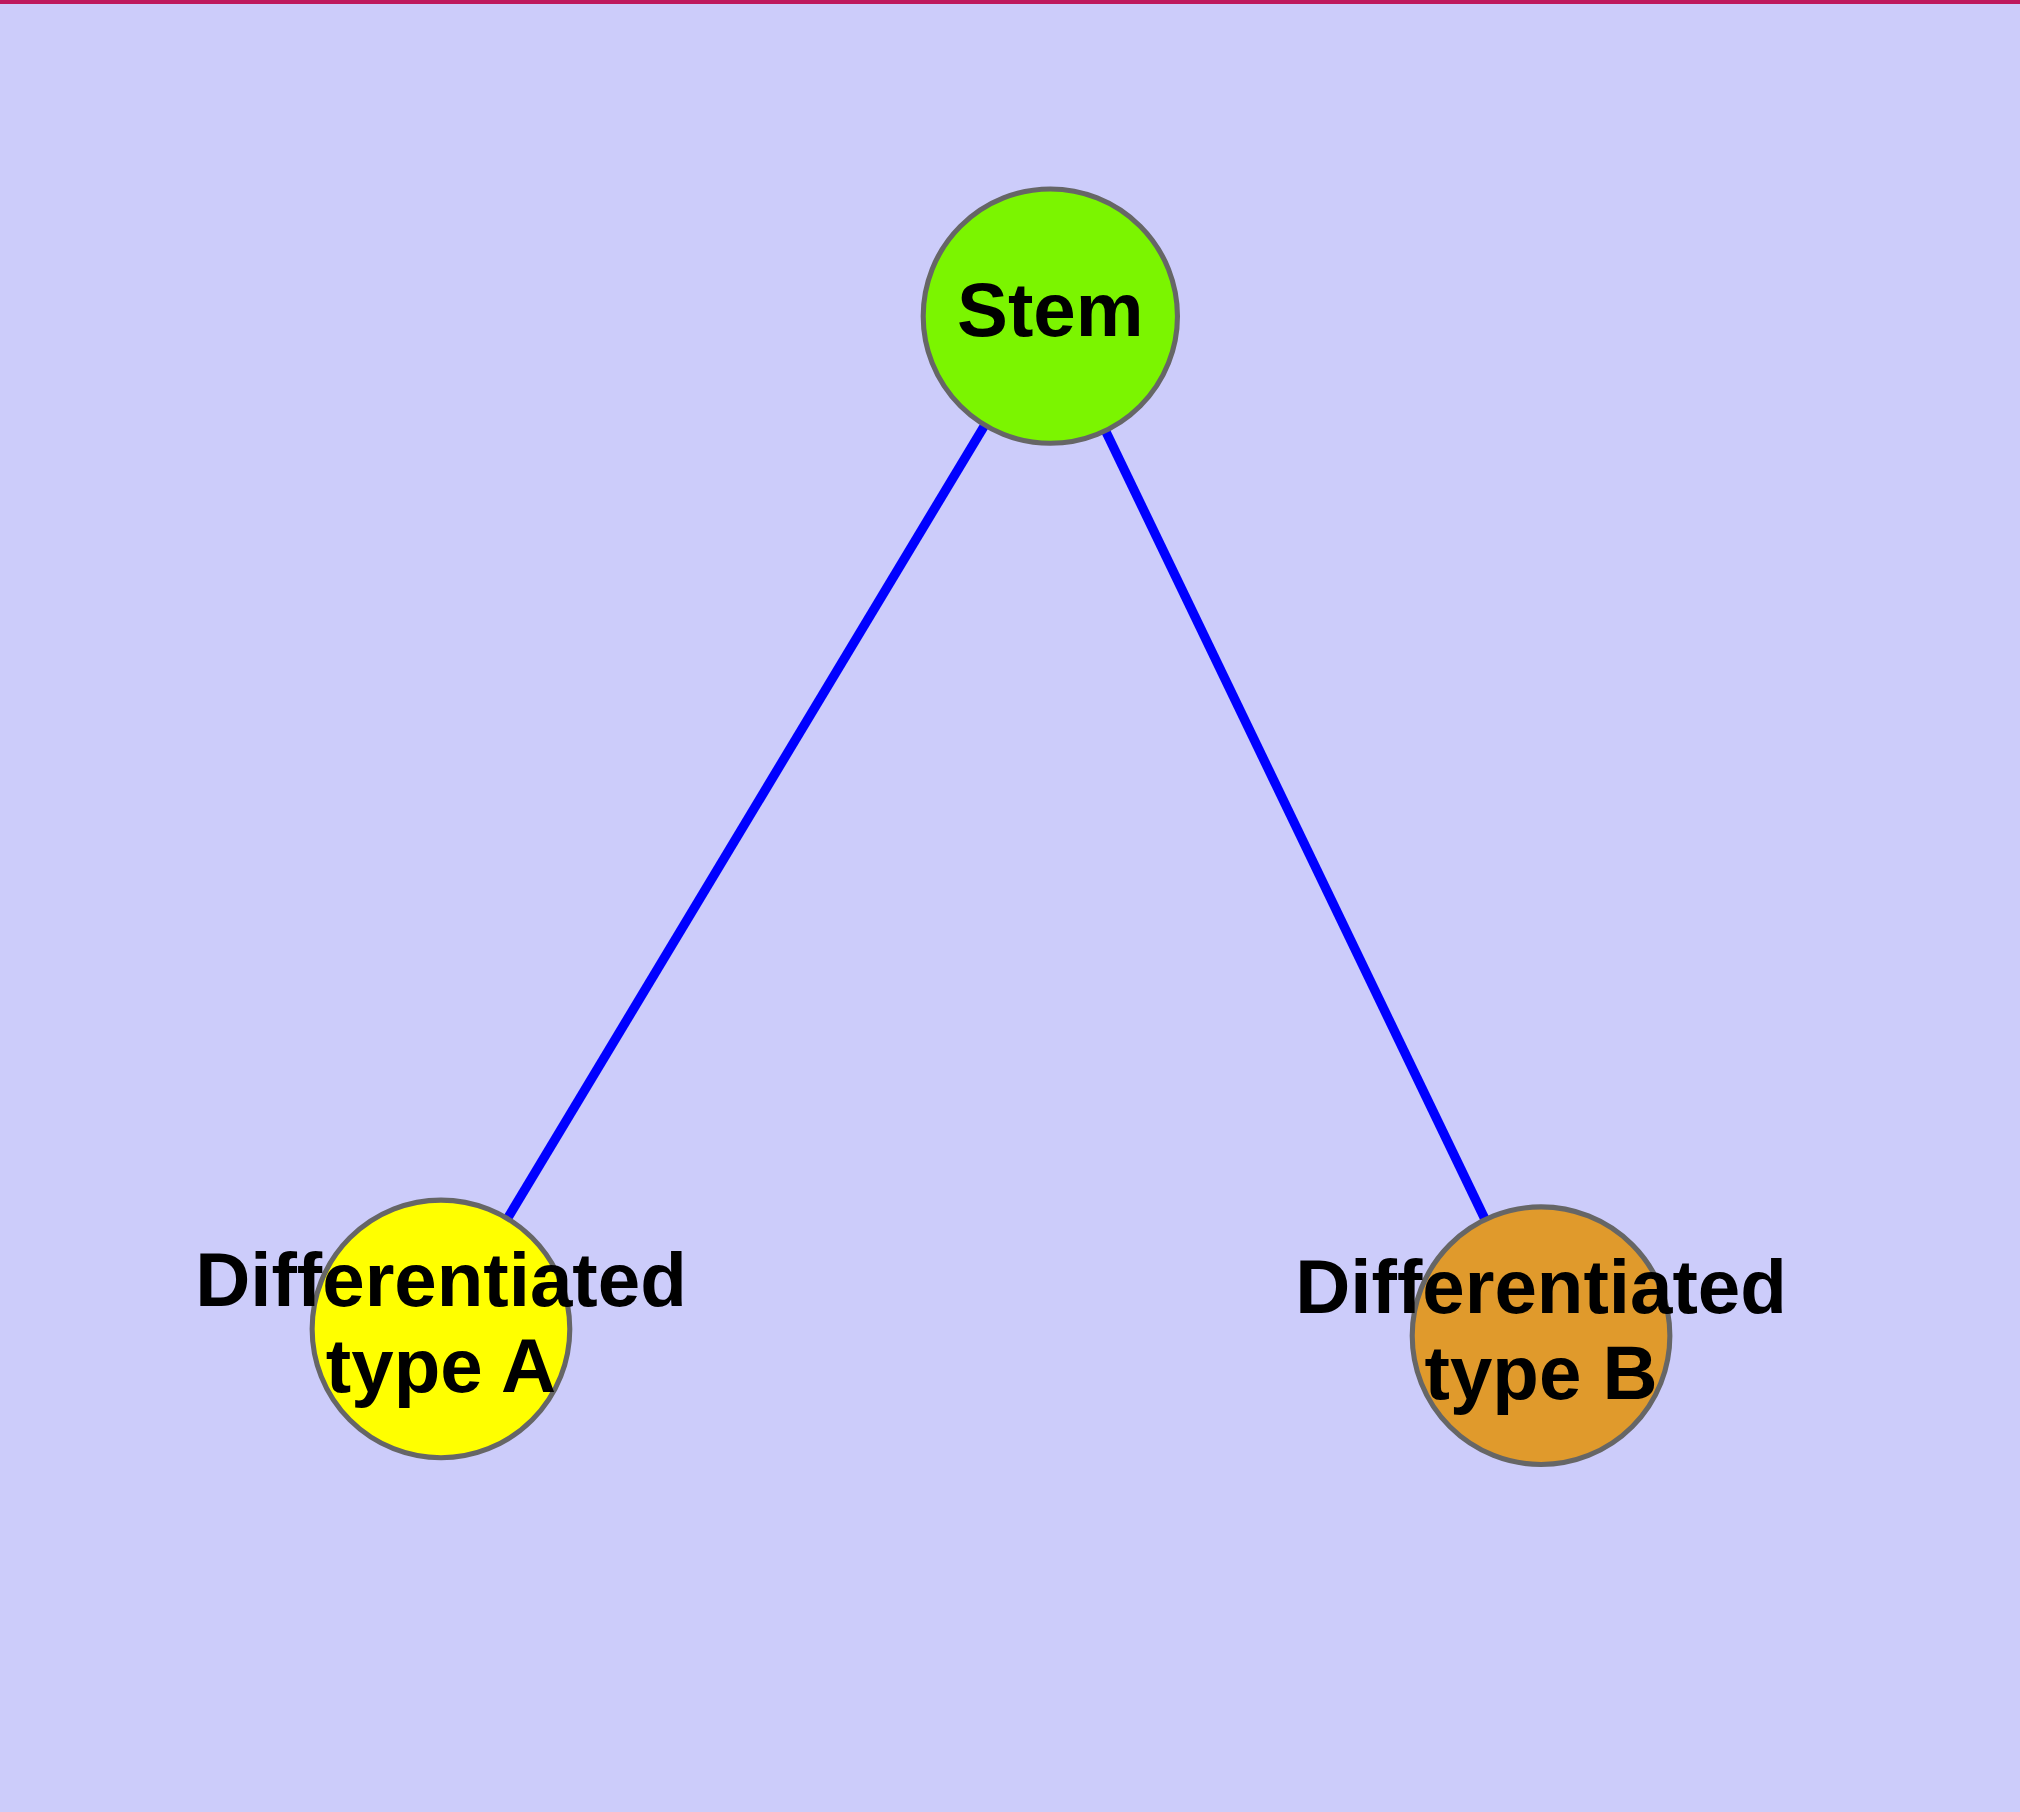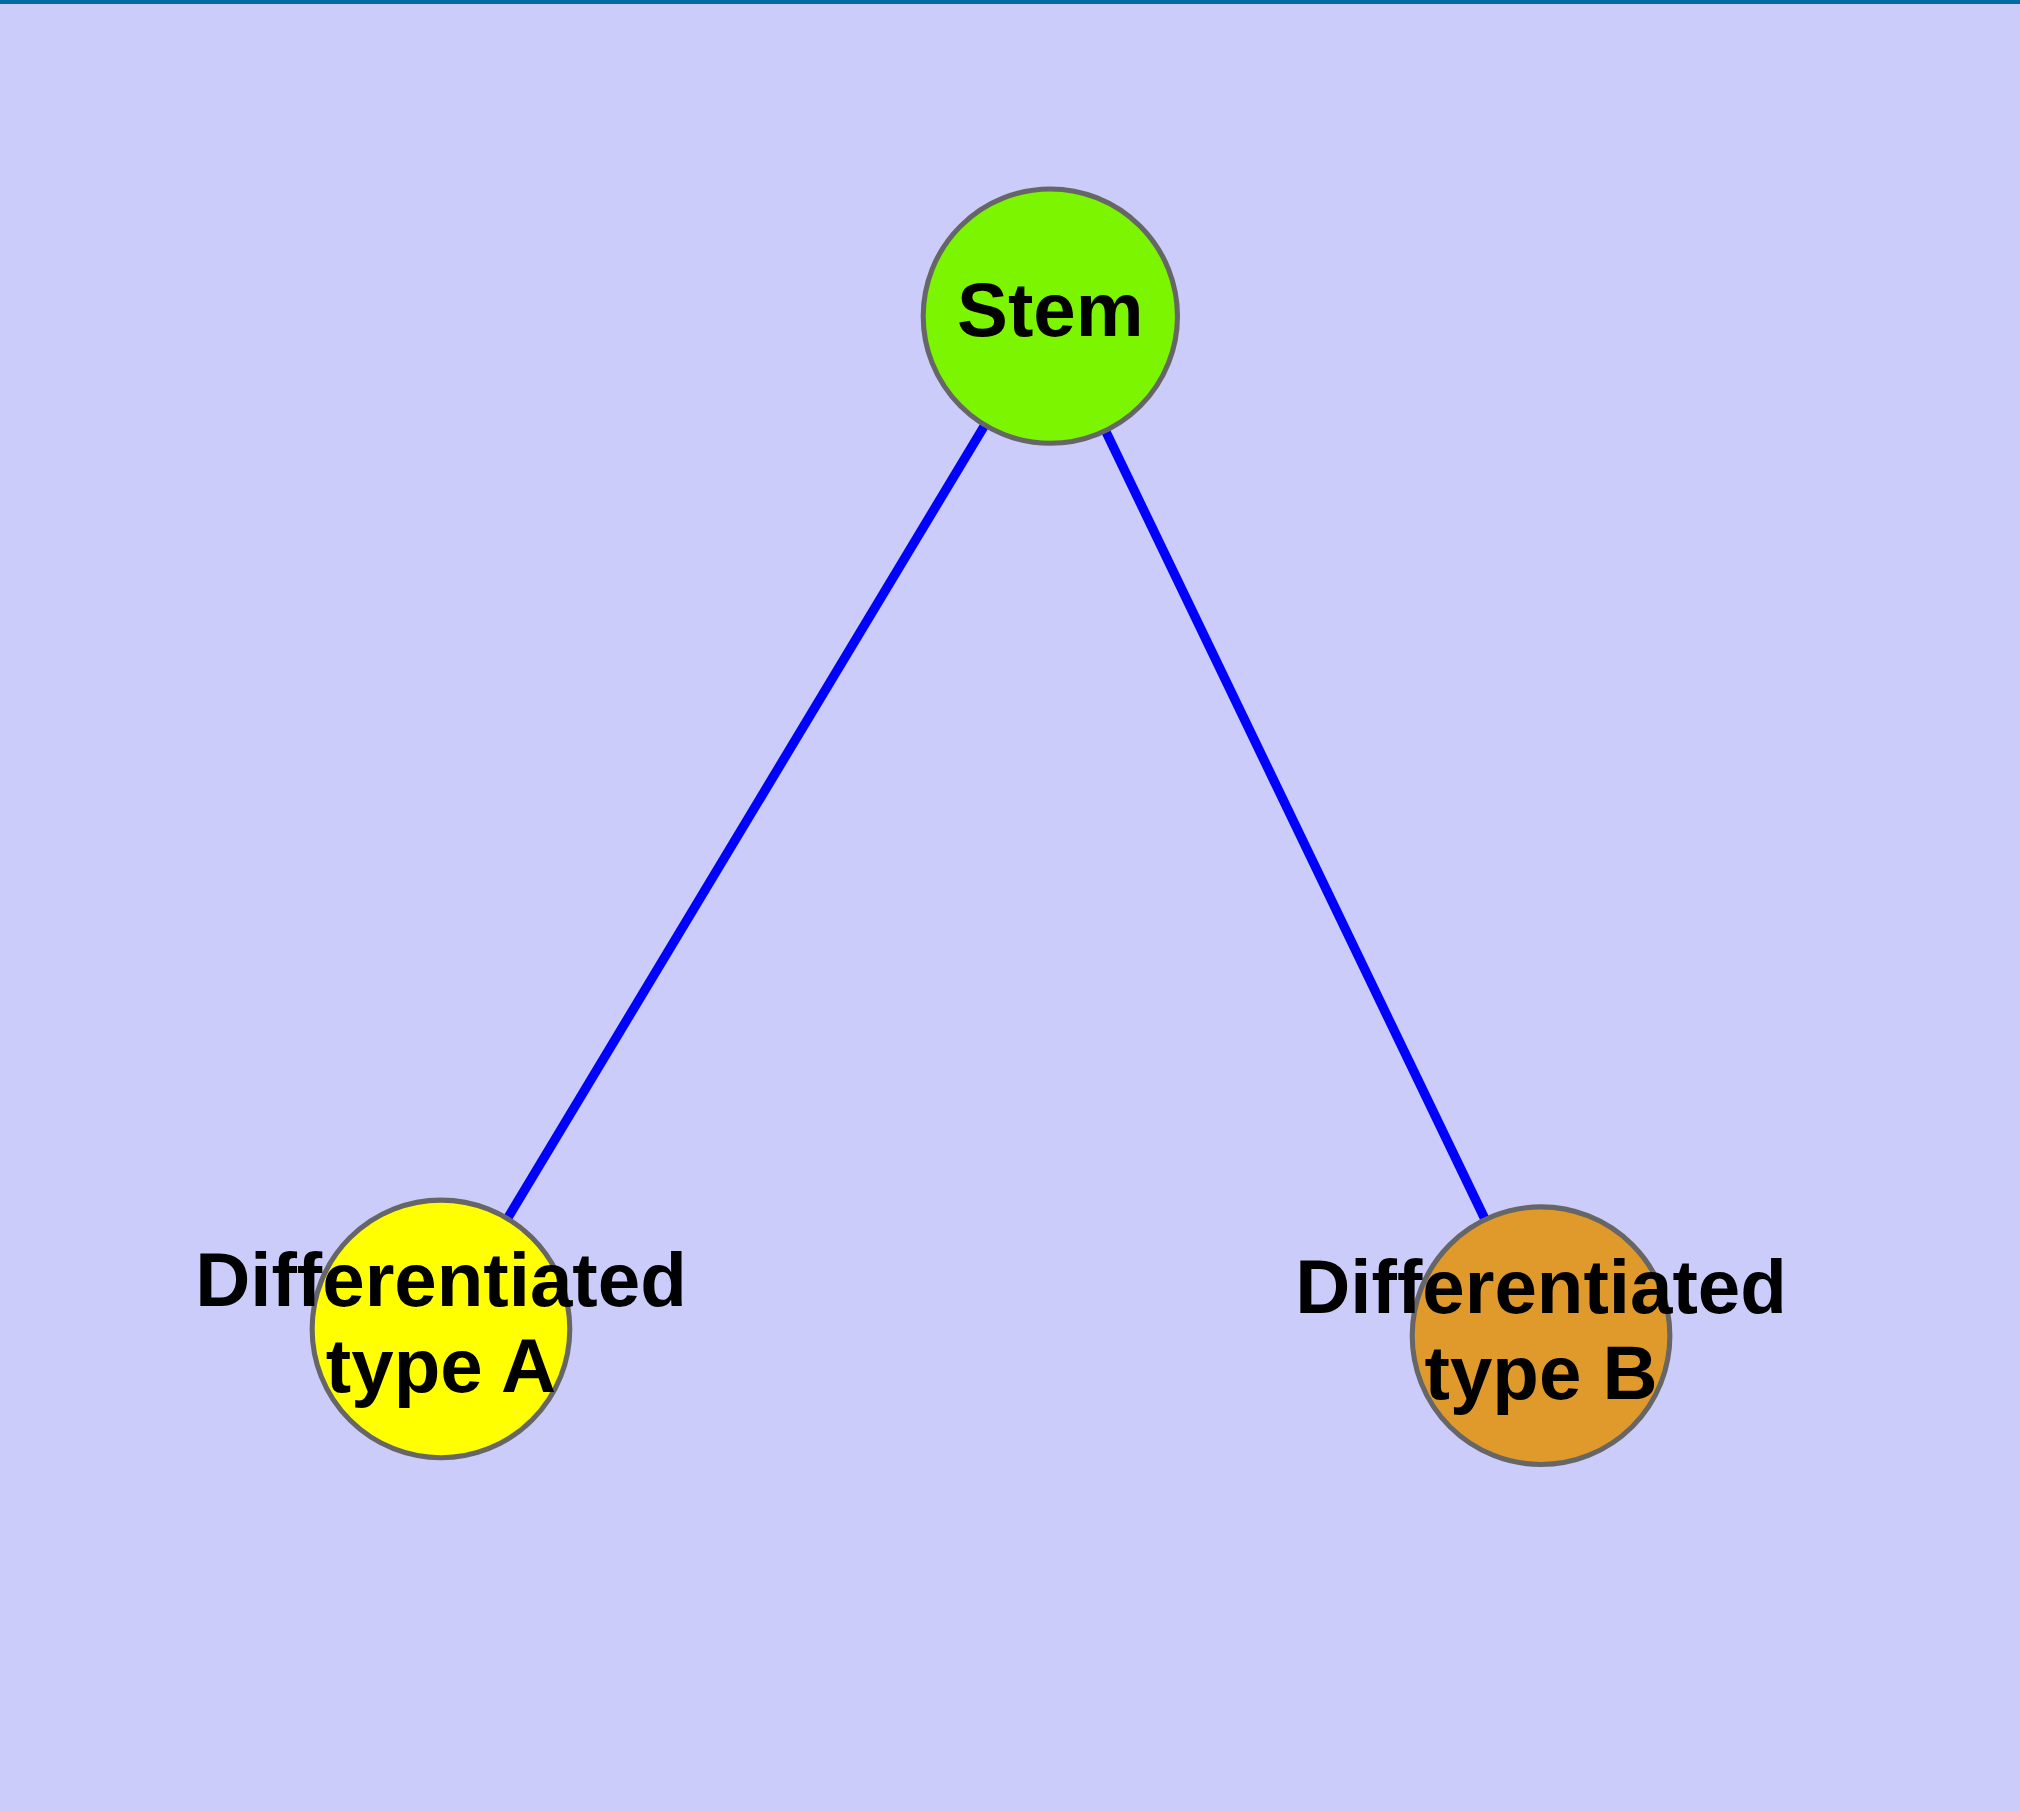--- a/index.html
+++ b/index.html
@@ -46,21 +46,21 @@
     font-weight: bold;
     font-size: 90px;
     fill: #000000;
     text-anchor: middle;
     dominant-baseline: middle;
   }
 </style>
 </head>
 <body>
 
-<div id="canvas" style="background: #0369a1;">
+<div id="canvas" style="background: #be185d;">
 
   <div id="plot-area" style="background: rgb(204, 204, 250);"></div>
 
   <svg id="graph-svg" viewBox="0 0 2384 2138" xmlns="http://www.w3.org/2000/svg">
 
     <g id="edges-group">
         <line x1="1161.6675250397518" y1="501.52893960708843" x2="598.3635746263849" y2="1437.7573411981505" class="edge-line" stroke="#0000ff" stroke-width="11"></line>
         <line x1="1304.052073600519" y1="508.1600078435654" x2="1752.0805654181408" y2="1439.0378587185205" class="edge-line" stroke="#0000ff" stroke-width="11"></line>
       </g>
     <g id="nodes-group">

